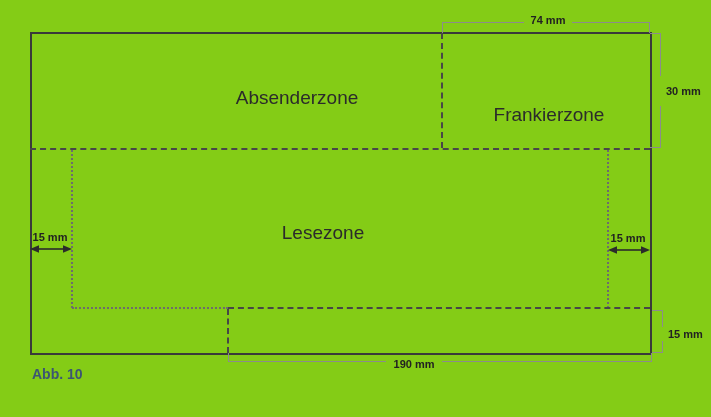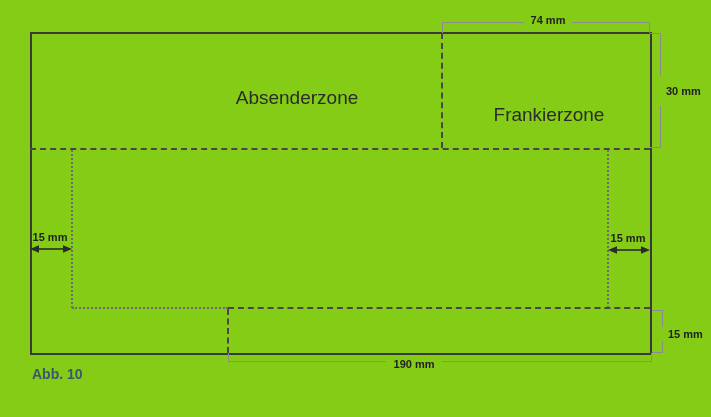--- a/index.html
+++ b/index.html
@@ -85,16 +85,17 @@
   <div class="dim-label vcentered" style="left:668px;top:334px;">15 mm</div>
 
   <div class="dim-v" style="left:228px;top:353px;height:9px;"></div>
   <div class="dim-h" style="left:228px;top:361px;width:158px;"></div>
   <div class="dim-h" style="left:442px;top:361px;width:210px;"></div>
   <div class="dim-v" style="left:651px;top:353px;height:9px;"></div>
   <div class="dim-label centered" style="left:414px;top:364px;">190 mm</div>
 
   <div class="zone-label" style="left:297px;top:98px;">Absenderzone</div>
   <div class="zone-label" style="left:549px;top:81px;margin-top:34px;">Frankierzone</div>
+  <div class="zone-label" style="left:323px;top:233px;">Lesezone</div>
 
   <div class="caption">Abb. 10</div>
 
 </div>
 
 </body></html>

